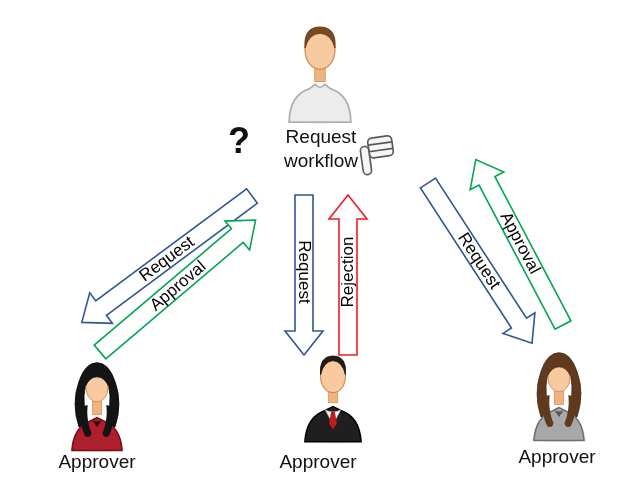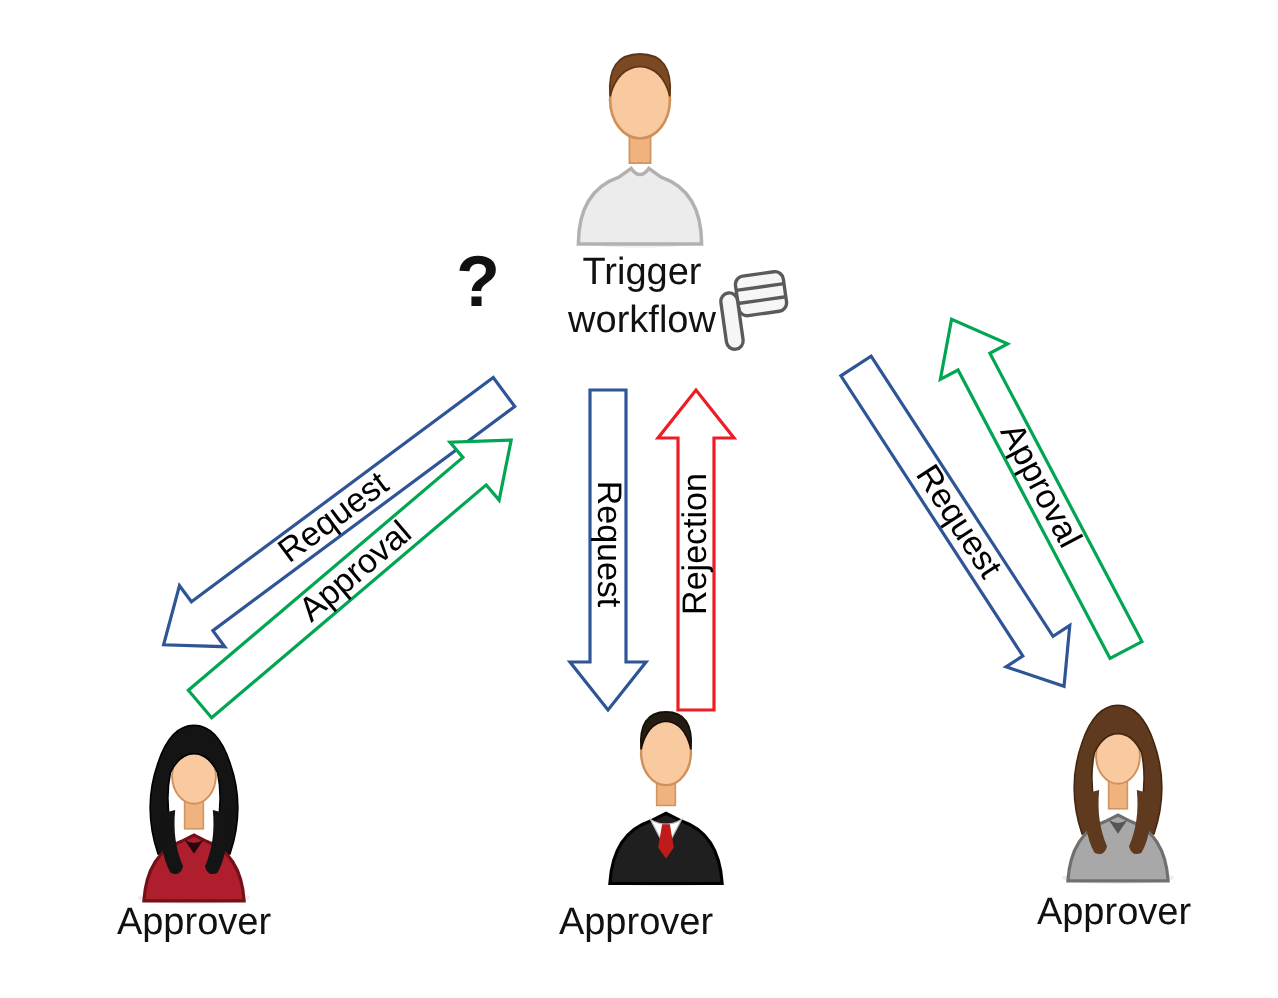--- a/index.html
+++ b/index.html
@@ -63,21 +63,21 @@
   <svg class="abs" style="left:276px; top:18px; width:88px; height:106px;" viewBox="0 0 100 120">
     <ellipse cx="50" cy="116" rx="36" ry="4" fill="rgba(0,0,0,0.07)"></ellipse>
     <rect x="44" y="50" width="12" height="22" fill="#f0b27e" stroke="#d1955f" stroke-width="1"></rect>
     <path d="M15,118 Q15,88 38,80 L45,75 Q50,82 55,75 L62,80 Q85,88 85,118 Z" fill="#ececec" stroke="#b3b0b0" stroke-width="2"></path>
     <ellipse cx="50" cy="36" rx="17" ry="22" fill="#f9c9a0" stroke="#d0905a" stroke-width="1.5"></ellipse>
     <path d="M33,34 Q31,10 50,10 Q69,10 67,34 Q63,18 50,17 Q37,18 33,34 Z" fill="#7b4a22" stroke="#5f3516" stroke-width="1"></path>
   </svg>
 
   <div class="label" style="left:228px; top:120px; font-size:36px; font-weight:700;">?</div>
 
-  <div class="label center-text" style="left:274px; top:125px; width:94px; font-size:19px; line-height:1.25; white-space:normal;">Trigger workflow</div>
+  <div class="label center-text" style="left:274px; top:125px; width:94px; font-size:19px; line-height:1.25; white-space:normal;">Request workflow</div>
 
   <svg class="abs" style="left:358px; top:134px; width:42px; height:42px;" viewBox="0 0 40 40">
     <g fill="#f6f6f6" stroke="#5a5a5a" stroke-width="1.6" transform="rotate(-8 20 20)">
       <rect x="11" y="3" width="23" height="19" rx="4"></rect>
       <line x1="11" y1="9.3" x2="34" y2="9.3"></line>
       <line x1="11" y1="15.6" x2="34" y2="15.6"></line>
       <rect x="3" y="10" width="8" height="27" rx="4"></rect>
     </g>
   </svg>
 

